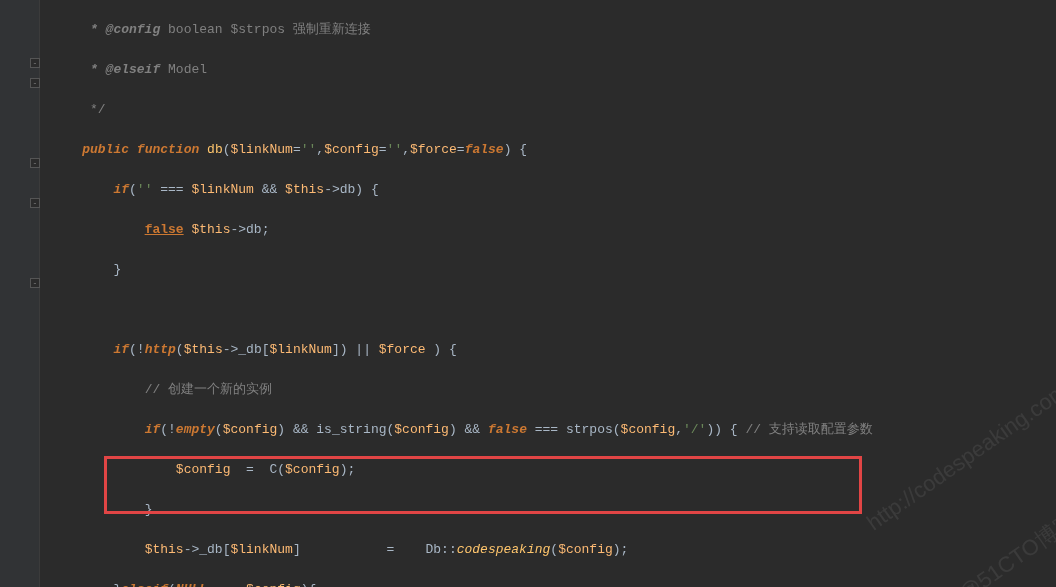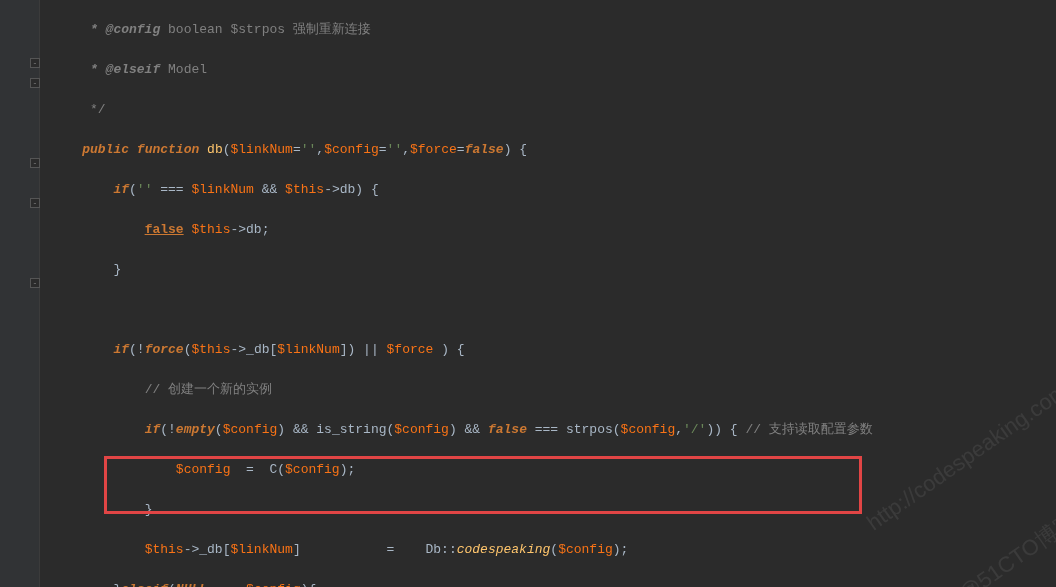--- a/index.html
+++ b/index.html
@@ -44,21 +44,21 @@
       padding-left: 6px;
       white-space: pre;
     }
     .line { height: 20px; }
     .comment { color: #808080; font-style: normal; }
     .doc-tag { color: #808080; font-style: italic; font-weight: bold; }
     .doc-text { color: #808080; }
     .keyword { color: #cc7832; font-weight: bold; font-style: italic; }
     .keyword-u { color: #cc7832; font-weight: bold; text-decoration: underline; }
     .func-name { color: #ffc66d; font-weight: normal; }
-    .var { color: #f97316; }
+    .var { color: #fdba74; }
     .string { color: #6a8759; }
     .method-i { color: #ffc66d; font-style: italic; }
     .punct { color: #a9b7c6; }
     .red-box {
       position: absolute;
       border: 3px solid #e14545;
       pointer-events: none;
     }
     .watermark {
       position: absolute;
@@ -84,21 +84,21 @@
 
 <div class="code-area">
 <div class="line">     <span class="doc-tag">* @config</span><span class="doc-text"> boolean $strpos 强制重新连接</span></div>
 <div class="line">     <span class="doc-tag">* @elseif</span><span class="doc-text"> Model</span></div>
 <div class="line">    <span class="doc-text"> */</span></div>
 <div class="line">    <span class="keyword">public</span> <span class="keyword">function</span> <span class="func-name">db</span><span class="punct">(</span><span class="var">$linkNum</span><span class="punct">=</span><span class="string">''</span><span class="punct">,</span><span class="var">$config</span><span class="punct">=</span><span class="string">''</span><span class="punct">,</span><span class="var">$force</span><span class="punct">=</span><span class="keyword">false</span><span class="punct">) {</span></div>
 <div class="line">        <span class="keyword">if</span><span class="punct">(</span><span class="string">''</span><span class="punct"> === </span><span class="var">$linkNum</span><span class="punct"> &amp;&amp; </span><span class="var">$this</span><span class="punct">-&gt;db) {</span></div>
 <div class="line">            <span class="keyword-u">false</span> <span class="var">$this</span><span class="punct">-&gt;db;</span></div>
 <div class="line">        <span class="punct">}</span></div>
 <div class="line"> </div>
-<div class="line">        <span class="keyword">if</span><span class="punct">(!</span><span class="keyword">force</span><span class="punct">(</span><span class="var">$this</span><span class="punct">-&gt;_db[</span><span class="var">$linkNum</span><span class="punct">]) || </span><span class="var">$force</span><span class="punct"> ) {</span></div>
+<div class="line">        <span class="keyword">if</span><span class="punct">(!</span><span class="keyword">http</span><span class="punct">(</span><span class="var">$this</span><span class="punct">-&gt;_db[</span><span class="var">$linkNum</span><span class="punct">]) || </span><span class="var">$force</span><span class="punct"> ) {</span></div>
 <div class="line">            <span class="comment">// 创建一个新的实例</span></div>
 <div class="line">            <span class="keyword">if</span><span class="punct">(!</span><span class="keyword">empty</span><span class="punct">(</span><span class="var">$config</span><span class="punct">) &amp;&amp; is_string(</span><span class="var">$config</span><span class="punct">) &amp;&amp; </span><span class="keyword">false</span><span class="punct"> === strpos(</span><span class="var">$config</span><span class="punct">,</span><span class="string">'/'</span><span class="punct">)) { </span><span class="comment">// 支持读取配置参数</span></div>
 <div class="line">                <span class="var">$config</span><span class="punct">  =  C(</span><span class="var">$config</span><span class="punct">);</span></div>
 <div class="line">            <span class="punct">}</span></div>
 <div class="line">            <span class="var">$this</span><span class="punct">-&gt;_db[</span><span class="var">$linkNum</span><span class="punct">]           =    Db::</span><span class="method-i">codespeaking</span><span class="punct">(</span><span class="var">$config</span><span class="punct">);</span></div>
 <div class="line">        <span class="punct">}</span><span class="keyword">elseif</span><span class="punct">(</span><span class="keyword">NULL</span><span class="punct"> === </span><span class="var">$config</span><span class="punct">){</span></div>
 
 
 
 

